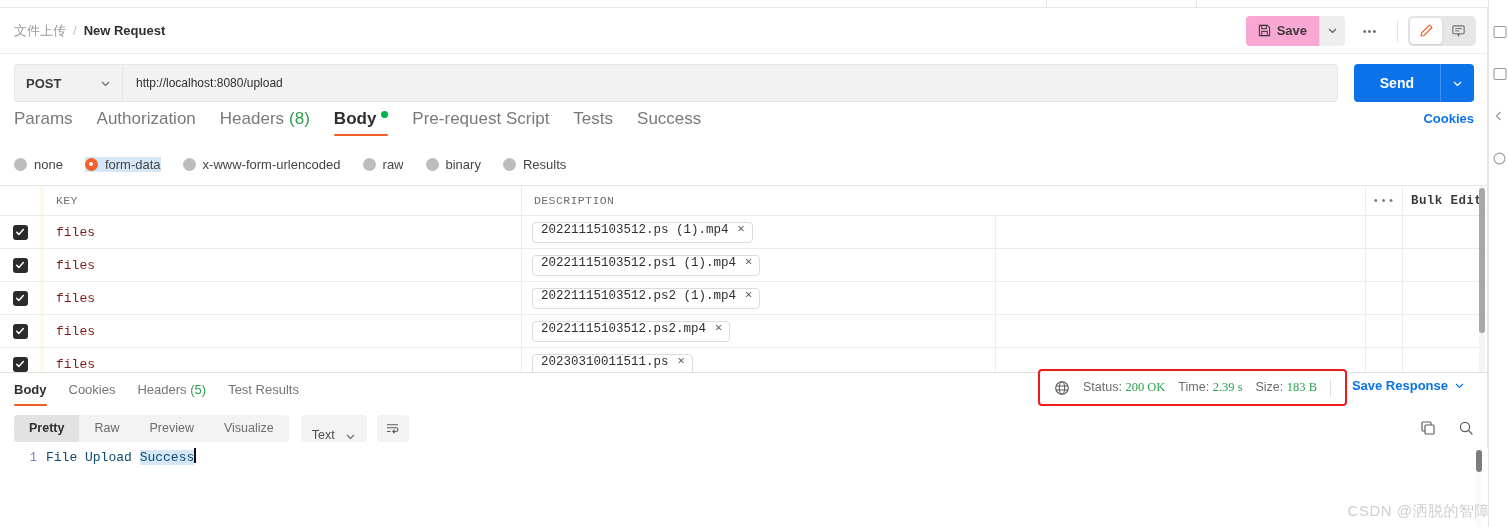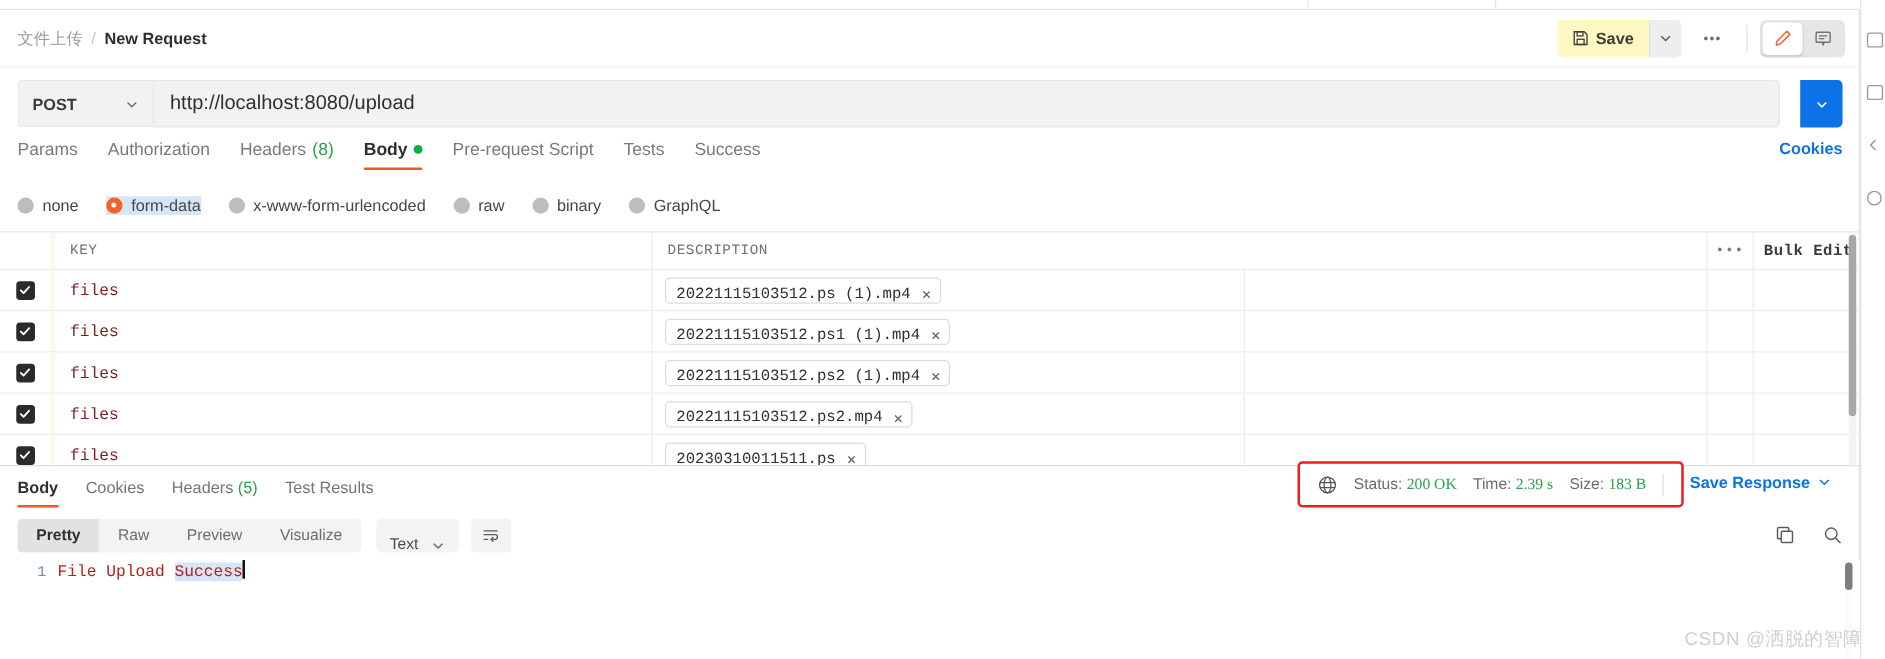--- a/index.html
+++ b/index.html
@@ -51,21 +51,21 @@
   .crumb-sep  { color: #c2c2c2; }
   .crumb-cur  { color: #2f2f2f; font-weight: bold; }
 
   .crumb-right {
     margin-left: auto; display: flex; align-items: center;
     gap: 0; padding-right: 12px;
   }
   .save-group { display: flex; align-items: stretch; }
   .btn-save {
     display: flex; align-items: center; gap: 6px;
-    background: #fef9c3; border: none; border-radius: 4px 0 0 4px;
+    background: #f9a8d4; border: none; border-radius: 4px 0 0 4px;
     height: 30px; padding: 0 12px; font-size: 13px; font-weight: bold;
     color: #3c3c3c; font-family: inherit; cursor: pointer;
   }
   .btn-save-caret {
     background: #eeeeee; border: none; border-left: 1px solid #e0e0e0;
     border-radius: 0 4px 4px 0; height: 30px; width: 26px;
     display: flex; align-items: center; justify-content: center; cursor: pointer;
     color: #5a5a5a;
   }
   .dots-btn {
@@ -88,42 +88,42 @@
   }
   .method {
     width: 108px; height: 38px; background: #f2f2f2;
     border: 1px solid #e6e6e6; border-right: none; border-radius: 4px 0 0 4px;
     display: flex; align-items: center; justify-content: space-between;
     padding: 0 11px; font-weight: bold; font-size: 13px; color: #3a3a3a; cursor: pointer;
   }
   .urlbox {
     flex: 1; height: 38px; background: #f2f2f2; border: 1px solid #e6e6e6;
     border-radius: 0 4px 4px 0; display: flex; align-items: center;
-    padding: 0 13px; font-size: 16px; color: #2f2f2f; cursor: text;
+    padding: 0 13px; font-size: 12px; color: #2f2f2f; cursor: text;
   }
   .send-group { display: flex; align-items: stretch; margin-left: 16px; }
   .btn-send {
     background: #0b72e7; color: #fff; border: none; border-radius: 4px 0 0 4px;
     height: 38px; padding: 0 26px; font-size: 14px; font-weight: bold;
     font-family: inherit; cursor: pointer;
   }
   .btn-send-caret {
     background: #0b72e7; color: #fff; border: none; border-left: 1px solid #3f8dec;
     border-radius: 0 4px 4px 0; width: 34px; height: 38px; cursor: pointer;
     display: flex; align-items: center; justify-content: center;
   }
 
   
   .reqtabs {
     position: absolute; top: 111px; left: 0; width: 1488px; height: 33px;
     display: flex; align-items: flex-start; padding: 0 14px;
   }
   .rtab {
-    position: relative; padding: 0 0 9px 0; margin-right: 24px; font-size: 14px;
-    color: #7a7a7a; cursor: pointer; display: flex; align-items: center; gap: 5px;
+    position: relative; padding: 0 0 9px 0; margin-right: 24px; font-size: 17px;
+    color: #7a7a7a; cursor: pointer; display: flex; gap: 5px;
     line-height: 16px;
   }
   .rtab.active { color: #2f2f2f; font-weight: bold; }
   .rtab.active::after {
     content: ""; position: absolute; left: 0; right: 0; bottom: 0;
     height: 2px; background: #ef5b25; border-radius: 1px;
   }
   .cnt { color: #2e9e4f; }
   .grn-dot { width: 7px; height: 7px; border-radius: 50%; background: #00b04a; display: inline-block; }
   .cookies-link {
@@ -159,21 +159,21 @@
   .c-bulk { width: 86px; flex: 0 0 86px; display: flex; align-items: center; justify-content: flex-start; padding-left: 8px;
             color: #3c3c3c; font-weight: bold; font-size: 12.5px; cursor: pointer; border-left: 1px solid #ededed;}
   .trow.head .c-key, .trow.head .c-val, .trow.head .c-desc { border-right: 1px solid #ededed; }
   .chk {
     width: 15px; height: 15px; border-radius: 3px; background: #2b2b2b;
     display: flex; align-items: center; justify-content: center; cursor: pointer;
   }
   .chk svg { display: block; }
   .keytxt { font-size: 13px; color: #7f1d1d; }
   .filechip {
-    display: inline-flex; align-items: flex-end; gap: 9px;
+    display: inline-flex; align-items: flex-start; gap: 9px;
     border: 1px solid #dcdcdc; border-radius: 4px; background: #fff;
     height: 21px; padding: 0 7px 0 8px; font-size: 12.5px; color: #2f2f2f;
   }
   .filechip .x { color: #5e5e5e; font-size: 12px; cursor: pointer; line-height: 1; }
   .tbl-scroll {
     position: absolute; top: 0px; right: 3px; width: 6px; height: 187px;
   }
   .tbl-scroll .thumb {
     position: absolute; top: 2px; left: 0; width: 6px; height: 145px;
     background: #a8a8a8; border-radius: 3px;
@@ -243,21 +243,21 @@
     background: #fff;
   }
   .codeline { display: flex; align-items: flex-start; height: 20px; }
   .gutter {
     width: 46px; flex: 0 0 46px; text-align: right; padding-right: 9px;
     font-family: "Liberation Mono", monospace; font-size: 12px; color: #6f86b7;
     line-height: 20px;
   }
   .codetxt {
     flex: 1; font-family: "Liberation Mono", monospace; font-size: 13px;
-    color: #b91c1c; line-height: 20px; white-space: pre; position: relative;
+    color: #0c4a6e; line-height: 20px; white-space: pre; position: relative;
   }
   .sel { background: #d5e7f7; }
   .caret {
     display: inline-block; width: 2px; height: 15px; background: #111;
     vertical-align: -2px; margin-left: 0px;
   }
   .code-scroll {
     position: absolute; top: 2px; right: 6px; width: 6px; height: 22px;
     background: #7d7d7d; border-radius: 3px;
   }
@@ -358,20 +358,21 @@
       <div class="method">
         <span>POST</span>
         <svg width="11" height="11" viewBox="0 0 12 12">
             <path d="M2.2 4.4 L6 8.1 L9.8 4.4" fill="none" stroke="#6a6a6a" stroke-width="1.25"></path>
           </svg>
       </div>
       <div class="urlbox">
         <span>http://localhost:8080/upload</span>
       </div>
       <div class="send-group">
+        <button class="btn-send">Send</button>
         <button class="btn-send-caret">
           <svg width="11" height="11" viewBox="0 0 12 12">
               <path d="M2.2 4.4 L6 8.1 L9.8 4.4" fill="none" stroke="#ffffff" stroke-width="1.4"></path>
             </svg>
         </button>
       </div>
     </div>
 
     <div class="reqtabs">
       <div class="rtab">
@@ -416,21 +417,21 @@
       <div class="rad">
           <span class="dot"></span>
           <span>raw</span>
         </div>
       <div class="rad">
           <span class="dot"></span>
           <span>binary</span>
         </div>
       <div class="rad">
           <span class="dot"></span>
-          <span>GraphQL</span>
+          <span>Results</span>
         </div>
     </div>
 
     <div class="table">
 
       <div class="trow head">
         <div class="c-chk"></div>
         <div class="c-strip"></div>
         <div class="c-key">KEY</div>
         <div class="c-desc">DESCRIPTION</div>

